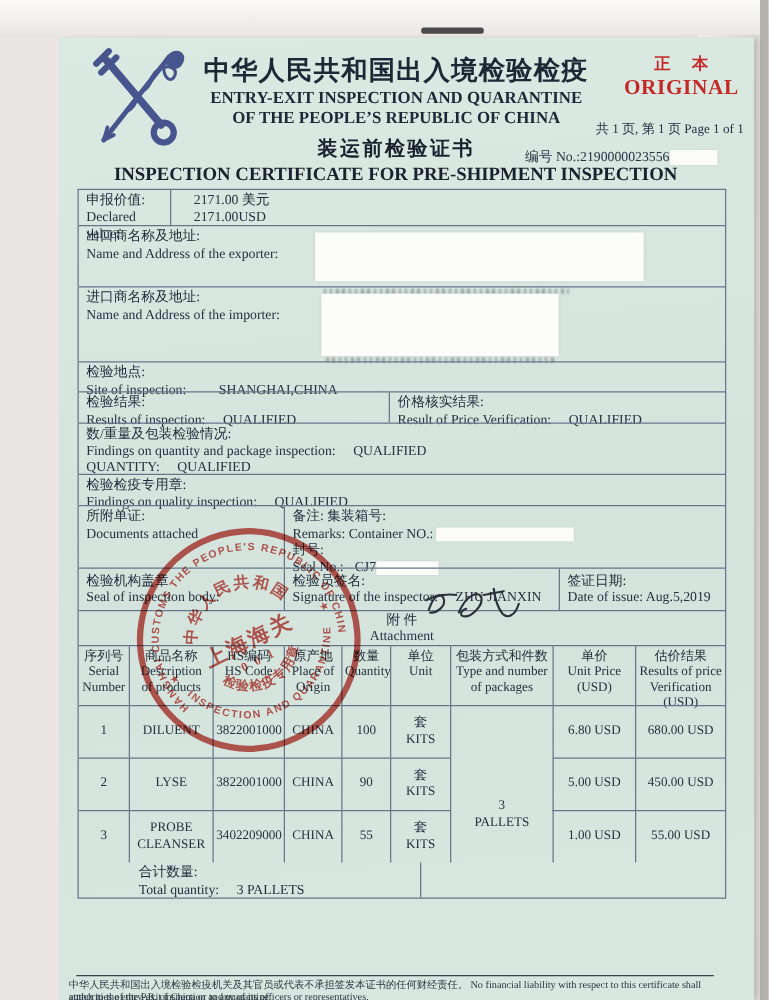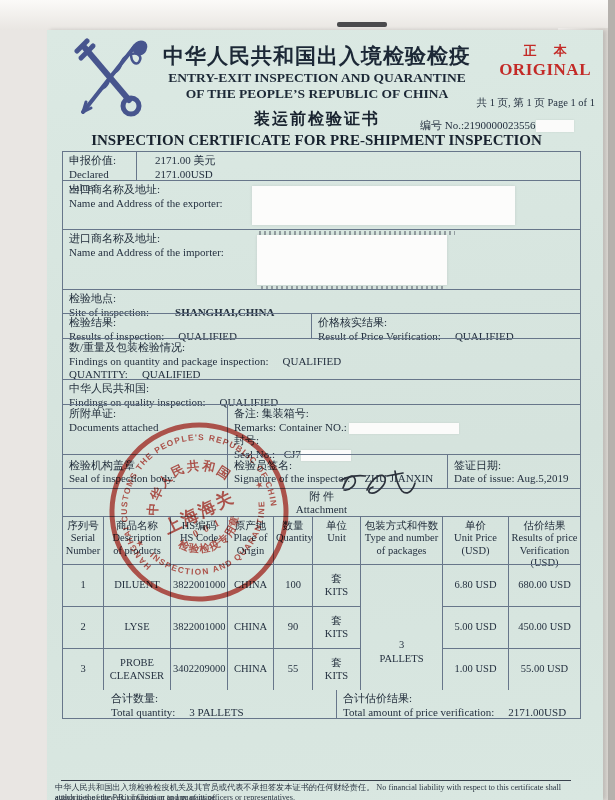--- a/index.html
+++ b/index.html
@@ -137,21 +137,21 @@
           <div class="cnlab">进口商名称及地址:</div>
           <div>Name and Address of the importer:</div>
         </div>
         <div class="hint" style="left:196px;top:1px;width:196px;"></div>
         <div class="whitebox" style="left:194px;top:5px;width:190px;height:50px;"></div>
         <div class="hint" style="left:198px;top:56px;width:184px;"></div>
       </div>
 
       <div class="mrow pad" style="height:24px;">
         <div class="cnlab">检验地点:</div>
-        <div><span>Site of inspection:</span><span class="val" style="margin-left:26px;font-weight:bold;">SHANGHAI,CHINA</span></div>
+        <div><span>Site of inspection:</span><span class="val" style="margin-left:26px;">SHANGHAI,CHINA</span></div>
       </div>
 
 
       <div class="mrow flexr" style="height:25px;">
         <div class="cellcol bR" style="width:249px;">
           <div class="cnlab">检验结果:</div>
           <div><span>Results of inspection:</span><span class="val">QUALIFIED</span></div>
         </div>
         <div class="cellcol" style="flex:1;">
           <div class="cnlab">价格核实结果:</div>
@@ -159,21 +159,21 @@
         </div>
       </div>
 
       <div class="mrow pad" style="height:41px;">
         <div class="cnlab">数/重量及包装检验情况:</div>
         <div><span>Findings on quantity and package inspection:</span><span class="val">QUALIFIED</span></div>
         <div><span>QUANTITY:</span><span class="val">QUALIFIED</span></div>
       </div>
 
       <div class="mrow pad" style="height:25px;">
-        <div class="cnlab">中华人民共和国:</div>
+        <div class="cnlab">检验检疫专用章:</div>
         <div><span>Findings on quality inspection:</span><span class="val">QUALIFIED</span></div>
       </div>
 
       <div class="mrow flexr" style="height:50px;">
         <div class="cellcol bR" style="width:165px;">
           <div class="cnlab">所附单证:</div>
           <div>Documents attached</div>
         </div>
         <div class="cellcol" style="flex:1;">
           <div class="cnlab">备注: 集装箱号:</div>
@@ -296,24 +296,20 @@
 
       <div class="pkg-merged">
         <div>3</div>
         <div>PALLETS</div>
       </div>
 
       <div class="mrow flexr" style="height:28px;margin-left:42px;">
         <div class="cellcol bR" style="width:232px;">
           <div class="cnlab">合计数量:</div>
           <div><span>Total quantity:</span><span class="val">3 PALLETS</span></div>
-        </div>
-        <div class="cellcol" style="flex:1;">
-          <div class="cnlab">合计估价结果:</div>
-          <div><span>Total amount of price verification:</span><span class="val">2171.00USD</span></div>
         </div>
       </div>
     </div>
 
     <div class="foot-rule"></div>
     <div class="foot-line" style="top:753px;">中华人民共和国出入境检验检疫机关及其官员或代表不承担签发本证书的任何财经责任。 No financial liability with respect to this certificate shall attach to the entry-exit inspection and quarantine</div>
     <div class="foot-line" style="top:763px;">authorities of the P.R. of China or to any of its officers or representatives.</div>
 
     <svg class="stamp" width="190" height="190" viewBox="0 0 190 190">
       <defs>

